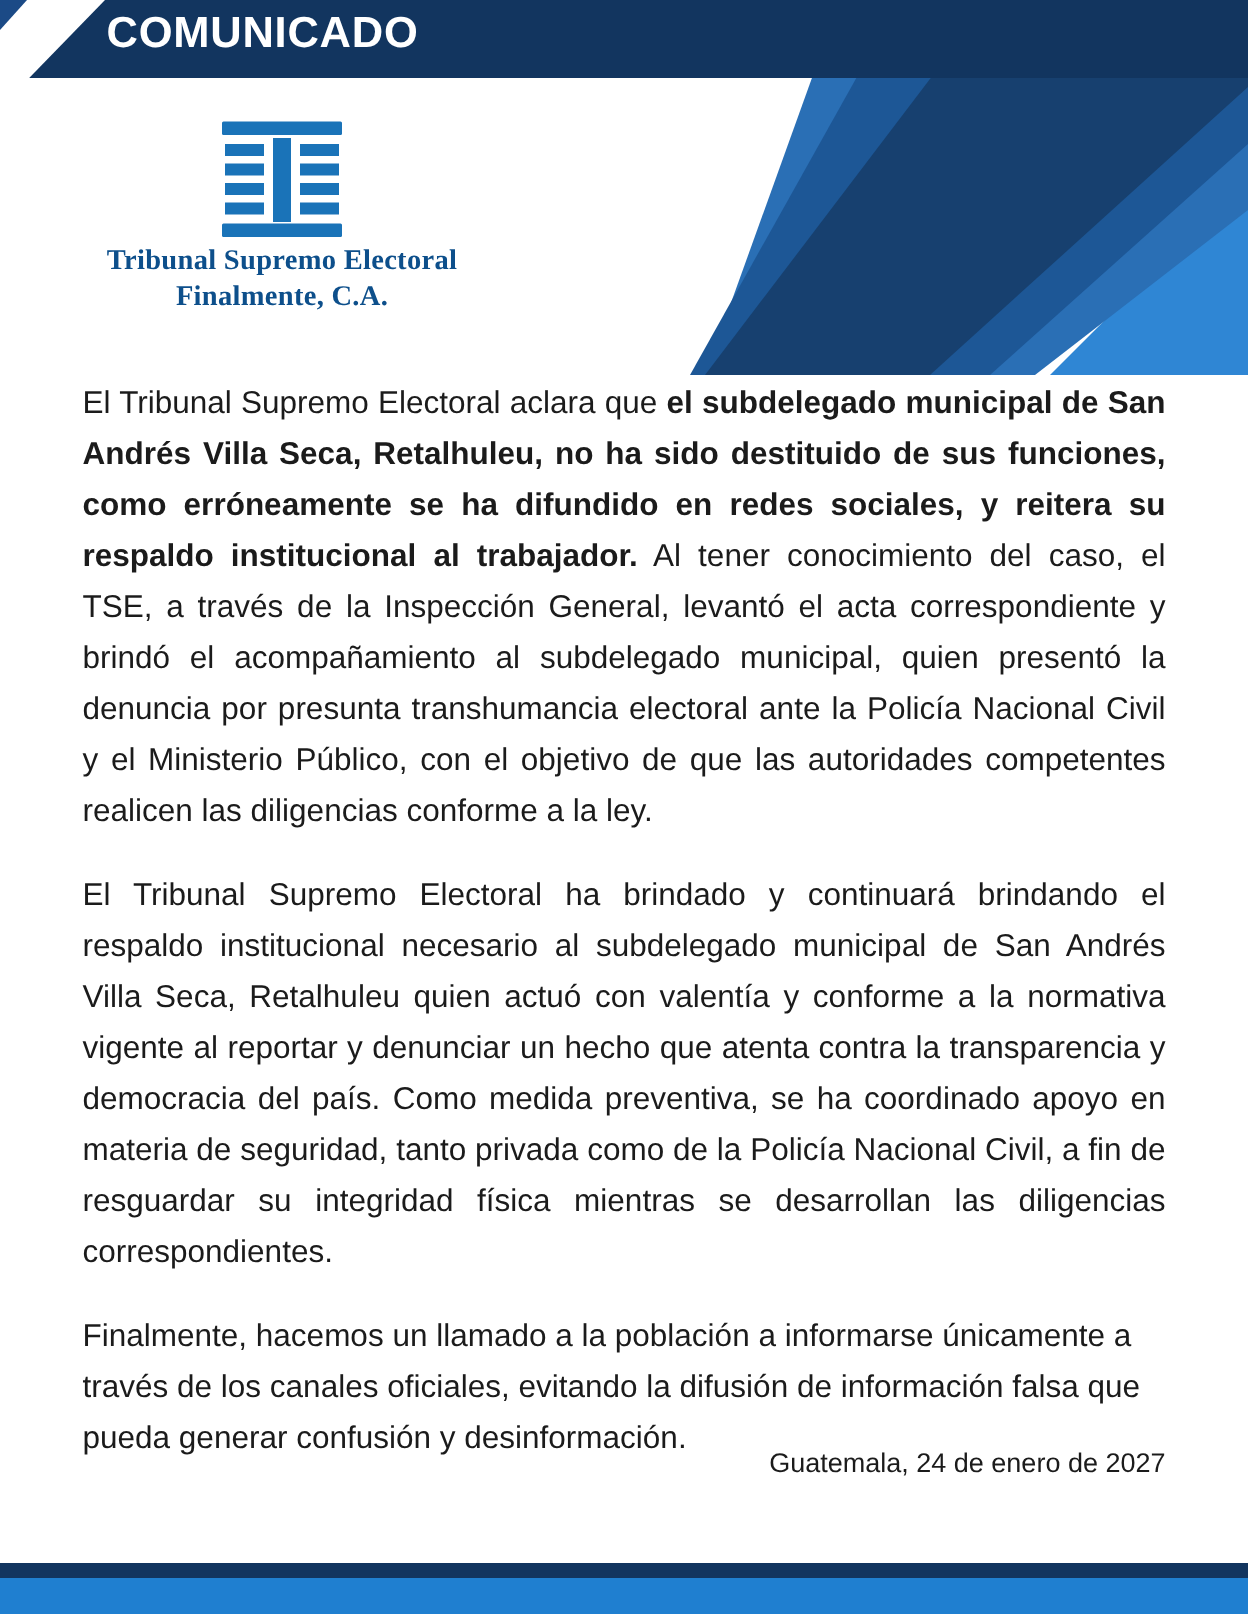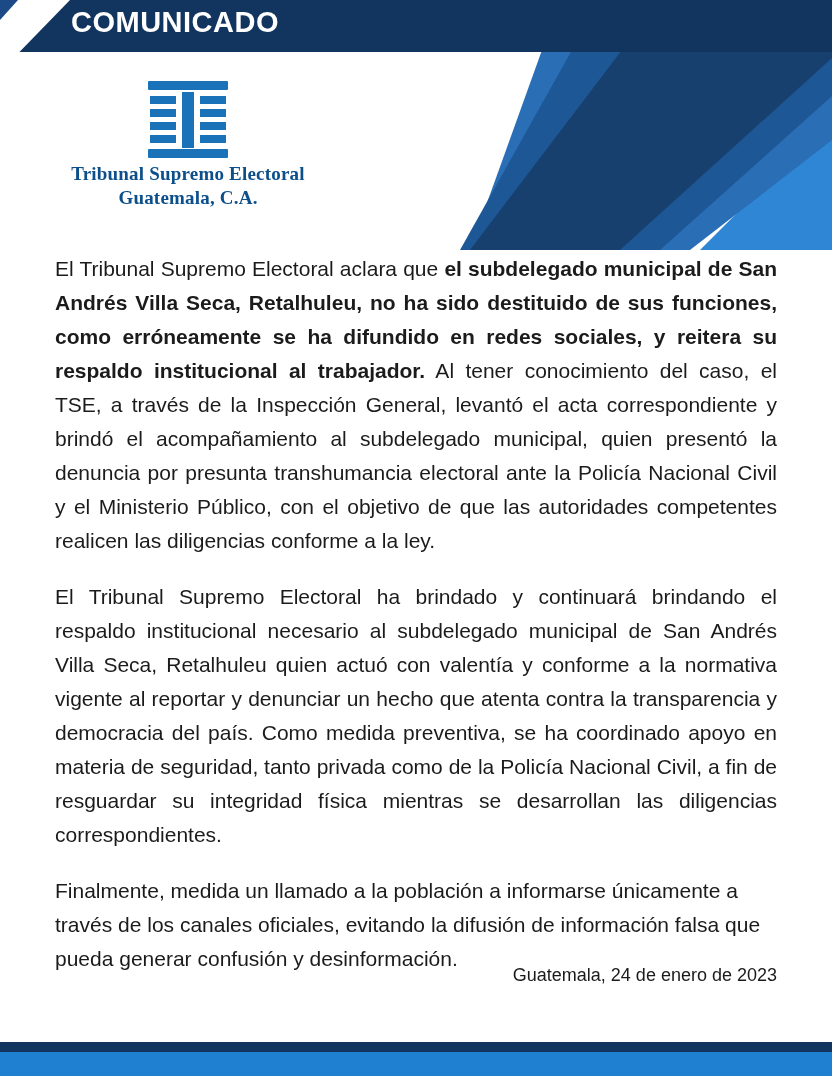--- a/index.html
+++ b/index.html
@@ -155,30 +155,30 @@
       <rect x="64" y="44" width="26" height="8"></rect>
       <rect x="64" y="57" width="26" height="8"></rect>
 
       <rect x="46" y="14" width="12" height="56"></rect>
 
       <rect x="12" y="71" width="80" height="9" rx="1"></rect>
     </g>
   </svg>
   <div class="logo-text">
     <span class="l1">Tribunal Supremo Electoral</span>
-    <span class="l2">Guatemala, C.A.</span>
+    <span class="l2">Finalmente, C.A.</span>
   </div>
 </div>
 
 <div class="content">
 
   <p class="para"><span>El Tribunal Supremo Electoral aclara que </span><strong>el subdelegado municipal de San Andrés Villa Seca, Retalhuleu, no ha sido destituido de sus funciones, como erróneamente se ha difundido en redes sociales, y reitera su respaldo institucional al trabajador.</strong><span> Al tener conocimiento del caso, el TSE, a través de la Inspección General, levantó el acta correspondiente y brindó el acompañamiento al subdelegado municipal, quien presentó la denuncia por presunta transhumancia electoral ante la Policía Nacional Civil y el Ministerio Público, con el objetivo de que las autoridades competentes realicen las diligencias conforme a la ley.</span></p>
 
   <p class="para">El Tribunal Supremo Electoral ha brindado y continuará brindando el respaldo institucional necesario al subdelegado municipal de San Andrés Villa Seca, Retalhuleu quien actuó con valentía y conforme a la normativa vigente al reportar y denunciar un hecho que atenta contra la transparencia y democracia del país. Como medida preventiva, se ha coordinado apoyo en materia de seguridad, tanto privada como de la Policía Nacional Civil, a fin de resguardar su integridad física mientras se desarrollan las diligencias correspondientes.</p>
 
-  <p class="para last">Finalmente, medida un llamado a la población a informarse únicamente a través de los canales oficiales, evitando la difusión de información falsa que pueda generar confusión y desinformación.</p>
+  <p class="para last">Finalmente, hacemos un llamado a la población a informarse únicamente a través de los canales oficiales, evitando la difusión de información falsa que pueda generar confusión y desinformación.</p>
 
 </div>
 
-<div class="date-line">Guatemala, 24 de enero de 2023</div>
+<div class="date-line">Guatemala, 24 de enero de 2027</div>
 
 <div class="footer-bar-dark"></div>
 <div class="footer-bar"></div>
 
 </body></html>

